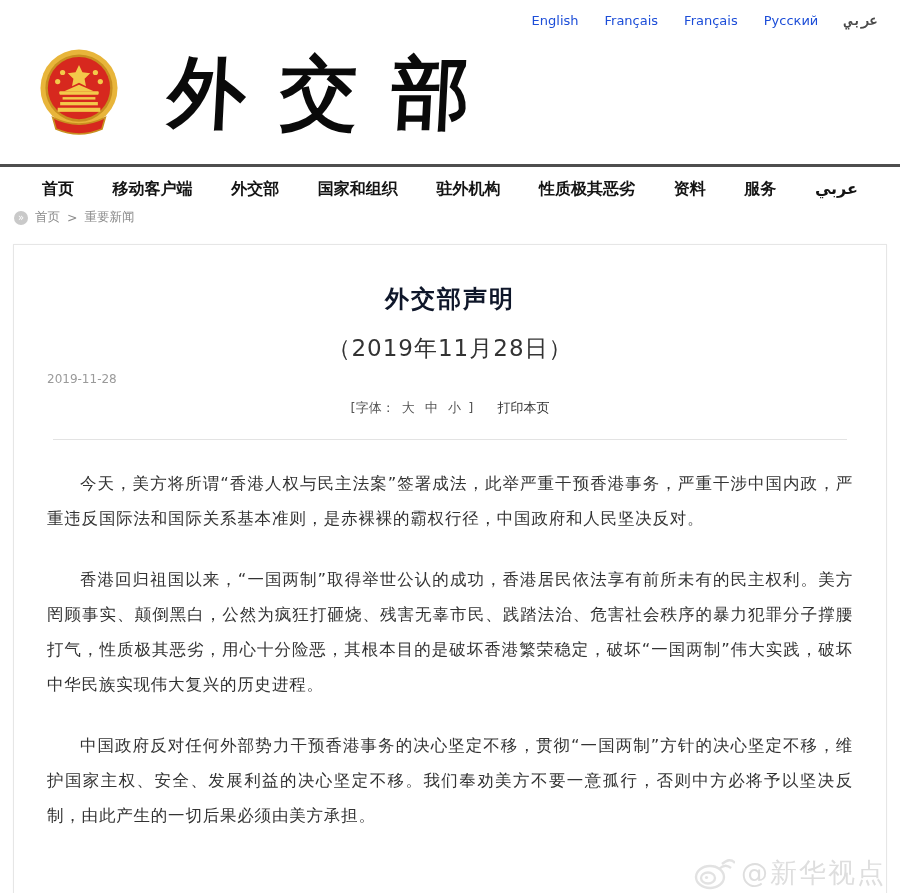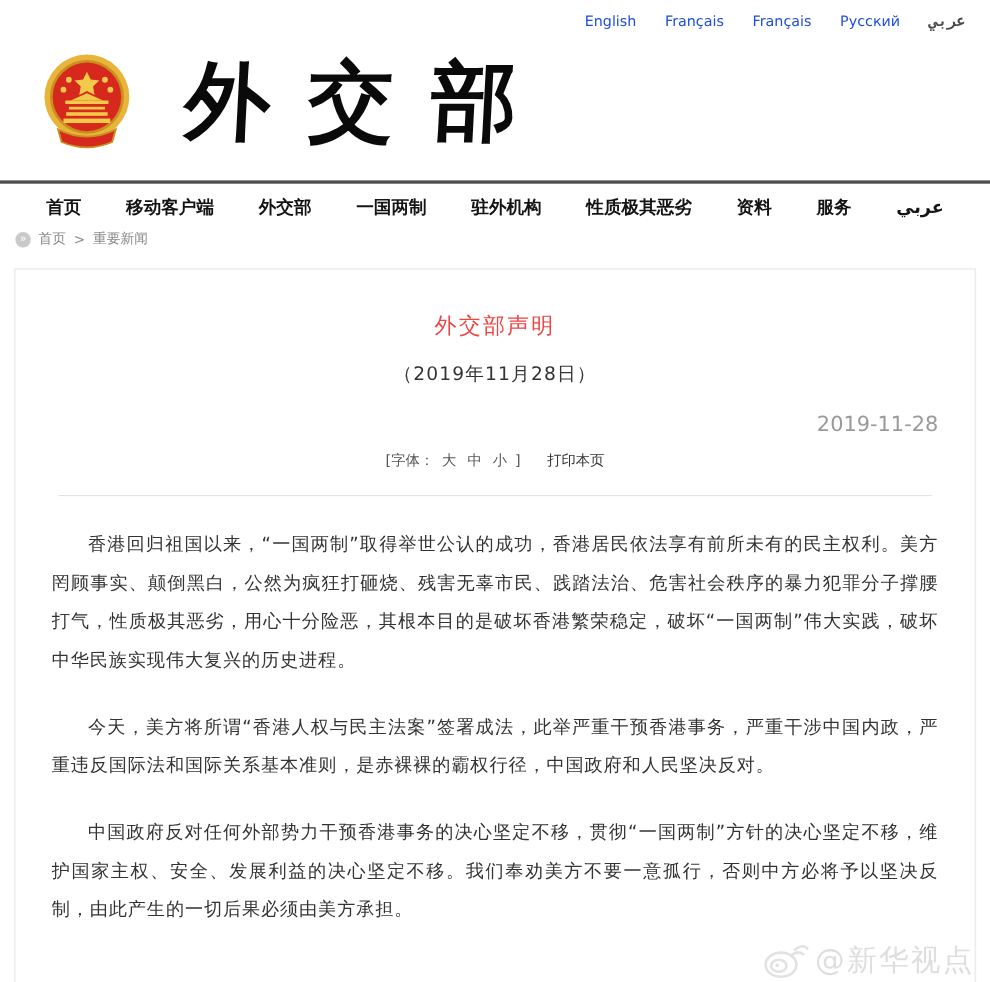--- a/index.html
+++ b/index.html
@@ -57,29 +57,29 @@
   
   .article-box {
     position: absolute; top: 244px; left: 13px; right: 13px;
     height: 700px;
     background: #ffffff;
     border: 1px solid #e6e6e6;
     box-shadow: 0 0 2px rgba(0,0,0,0.03);
     padding: 38px 33px 0 33px;
   }
   .article-title {
-    text-align: center; font-size: 20px; font-weight: 400;
-    color: #ef4444; letter-spacing: 2px;
+    text-align: center; font-size: 24px; font-weight: 700;
+    color: #0f172a; letter-spacing: 2px;
   }
   .article-subtitle {
-    text-align: center; font-size: 17px; color: #333333;
+    text-align: center; font-size: 23px; color: #333333;
     margin-top: 18px; letter-spacing: 1px;
   }
   .article-date {
-    text-align: right; font-size: 19px; color: #9a9a9a; margin-top: 24px;
+    text-align: left; font-size: 12px; color: #9a9a9a; margin-top: 8px;
   }
   .article-tools {
     text-align: center; font-size: 13px; color: #555555; margin-top: 13px;
   }
   .article-tools .font-size-link { cursor: pointer; color: #555; margin: 0 3px; }
   .article-tools .print-link { cursor: pointer; color: #333; margin-left: 20px; }
   .divider {
     border-bottom: 1px solid #e3e3e3;
     margin: 22px 6px 0 6px;
   }
@@ -136,21 +136,21 @@
 
     <path d="M18 88 Q50 104 82 88 L78 102 Q50 114 22 102 Z" fill="#d7281e" stroke="#c98f1f" stroke-width="2"></path>
   </svg>
   <div class="logo-calligraphy">外交部</div>
 </div>
 
 <div class="nav">
   <a>首页</a>
   <a>移动客户端</a>
   <a>外交部</a>
-  <a>一国两制</a>
+  <a>国家和组织</a>
   <a>驻外机构</a>
   <a>性质极其恶劣</a>
   <a>资料</a>
   <a>服务</a>
   <a>عربي</a>
 </div>
 
 <div class="breadcrumb">
   <span class="crumb-icon">»</span>
   <a>首页</a>
@@ -165,22 +165,22 @@
   <div class="article-tools">
     <span>[字体：</span>
     <span class="font-size-link">大</span>
     <span class="font-size-link">中</span>
     <span class="font-size-link">小</span>
     <span>]</span>
     <span class="print-link">打印本页</span>
   </div>
   <div class="divider"></div>
   <div class="article-body">
+    <p>今天，美方将所谓“香港人权与民主法案”签署成法，此举严重干预香港事务，严重干涉中国内政，严重违反国际法和国际关系基本准则，是赤裸裸的霸权行径，中国政府和人民坚决反对。</p>
     <p>香港回归祖国以来，“一国两制”取得举世公认的成功，香港居民依法享有前所未有的民主权利。美方罔顾事实、颠倒黑白，公然为疯狂打砸烧、残害无辜市民、践踏法治、危害社会秩序的暴力犯罪分子撑腰打气，性质极其恶劣，用心十分险恶，其根本目的是破坏香港繁荣稳定，破坏“一国两制”伟大实践，破坏中华民族实现伟大复兴的历史进程。</p>
-    <p>今天，美方将所谓“香港人权与民主法案”签署成法，此举严重干预香港事务，严重干涉中国内政，严重违反国际法和国际关系基本准则，是赤裸裸的霸权行径，中国政府和人民坚决反对。</p>
     <p>中国政府反对任何外部势力干预香港事务的决心坚定不移，贯彻“一国两制”方针的决心坚定不移，维护国家主权、安全、发展利益的决心坚定不移。我们奉劝美方不要一意孤行，否则中方必将予以坚决反制，由此产生的一切后果必须由美方承担。</p>
   </div>
 </div>
 
 <div class="watermark">
   <svg width="42" height="36" viewBox="0 0 42 36" fill="none" stroke="#dedede" stroke-width="2.4">
     <ellipse cx="17" cy="22" rx="14" ry="11"></ellipse>
     <ellipse cx="15" cy="23" rx="7" ry="5.5"></ellipse>
     <circle cx="13.5" cy="22.5" r="1.6" fill="#dedede" stroke="none"></circle>
     <path d="M26 14 q6 -6 12 -1"></path>

